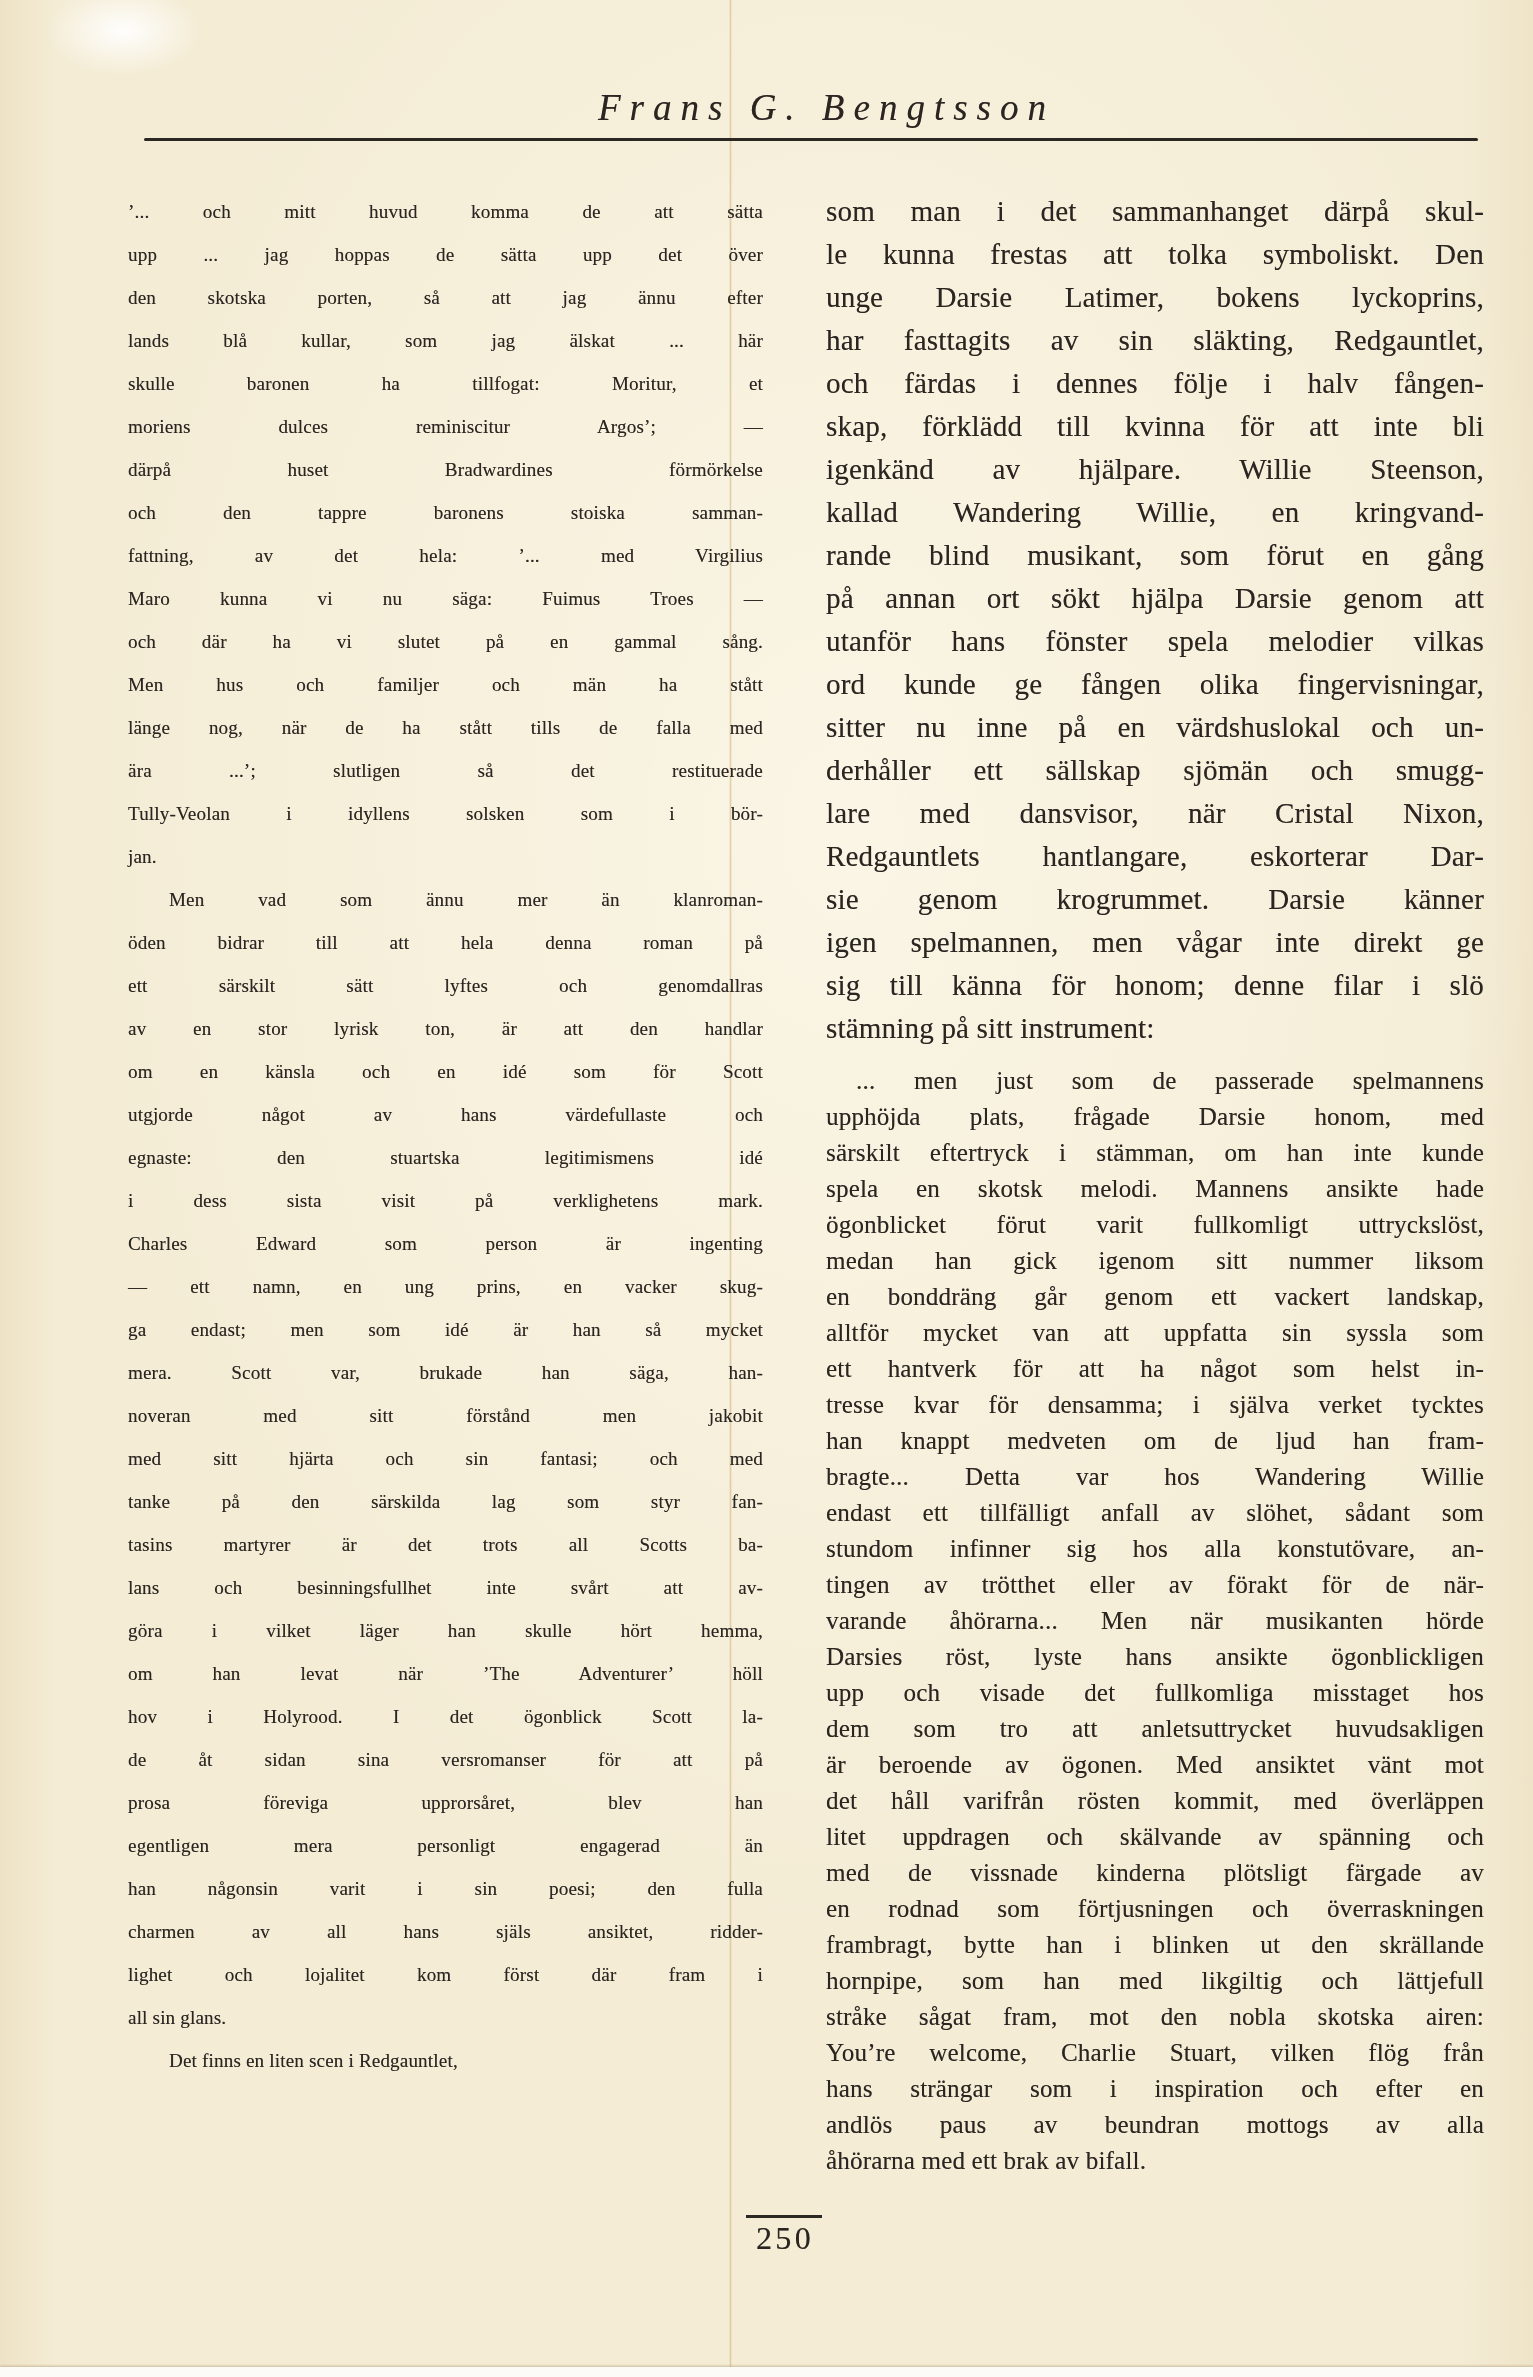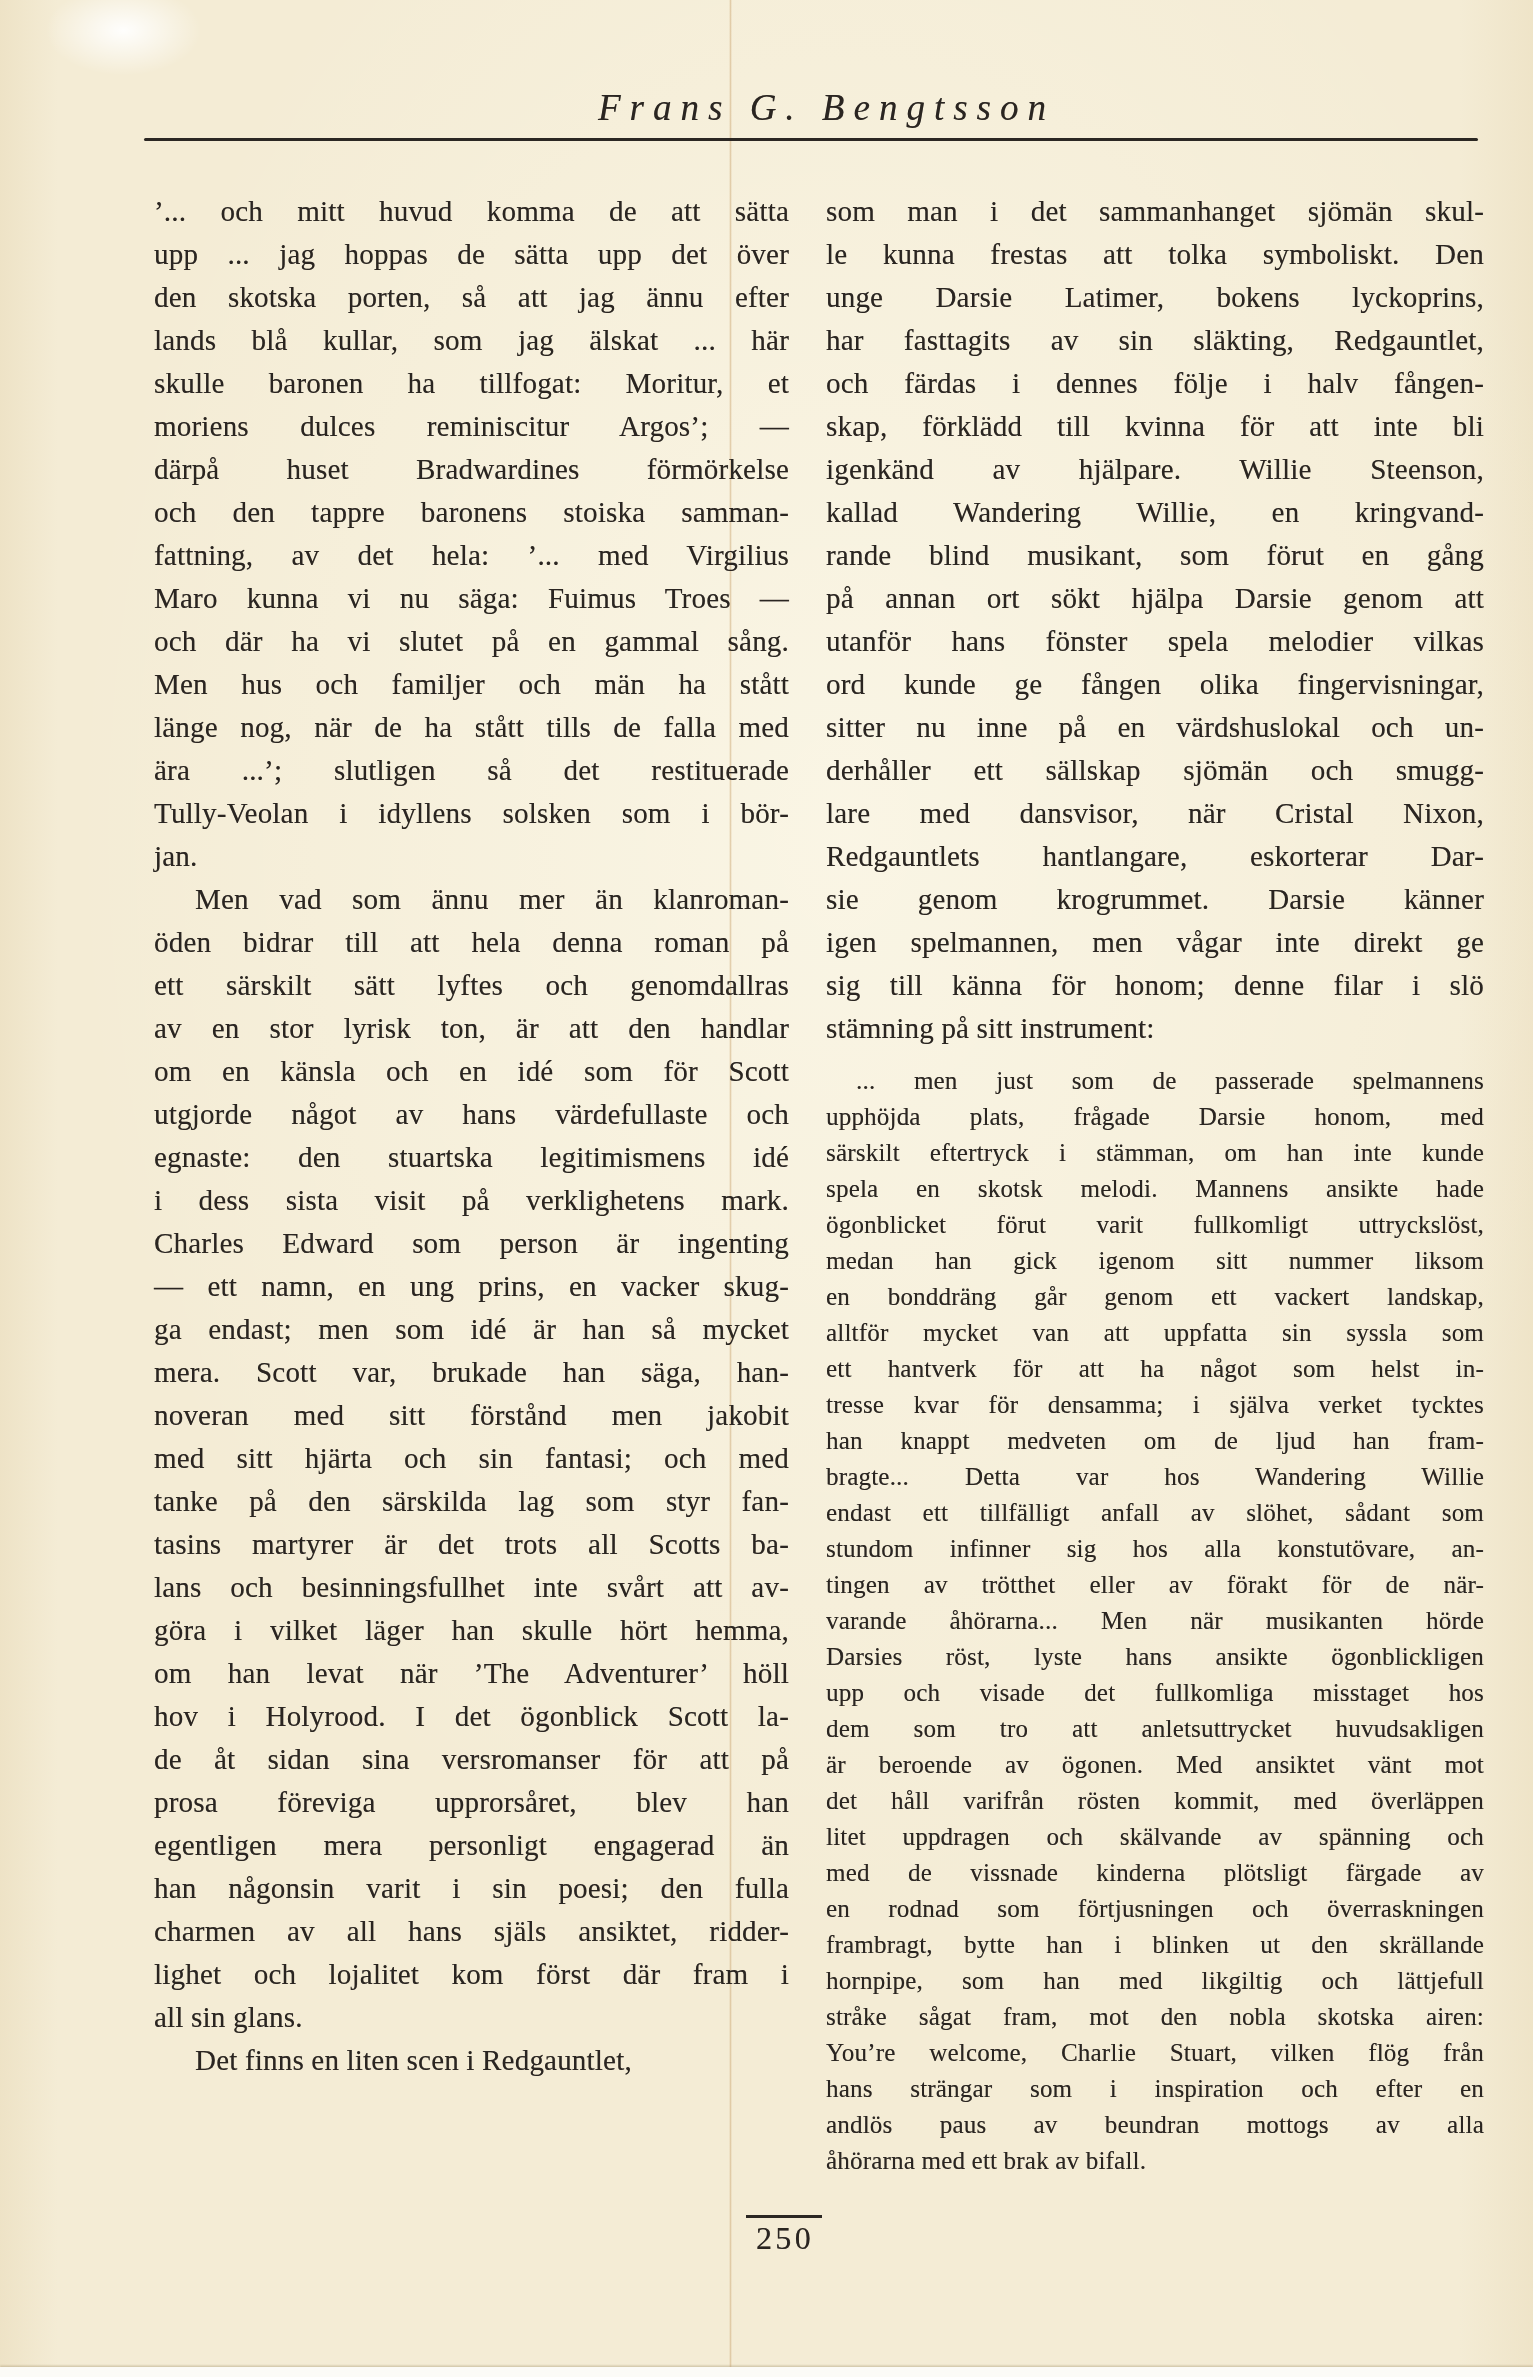--- a/index.html
+++ b/index.html
@@ -46,21 +46,21 @@
   }
   .header-rule{
     position:absolute;left:144px;top:138px;width:1334px;height:2.5px;
     background:#2b2723;border-radius:1.6px;
   }
   .col{
     position:absolute;
     text-shadow:0.2px 0.2px 0 rgba(42,37,33,0.45);
     letter-spacing:0.2px;
   }
-  .col-left{left:154px;top:190px;width:635px;font-size:29px;line-height:43px;}
+  .col-left{left:128px;top:190px;width:635px;font-size:19px;line-height:43px;}
   .col-right{left:826px;top:190px;width:658px;font-size:29px;line-height:43px;}
   .col-quote{left:826px;top:1063px;width:658px;font-size:25px;line-height:36px;}
   .tline{text-align:justify;text-align-last:justify;}
   .tline.last{text-align-last:left;}
   .col-left .tline.indent,.col-right .tline.indent{text-indent:41px;}
   .col-quote .tline.indent{text-indent:30px;}
   .it{}
   .footer-rule{
     position:absolute;left:746px;top:2215px;width:76px;height:2.5px;
     background:#2b2723;
@@ -124,21 +124,21 @@
       <div class="tline"><span>prosa föreviga upprorsåret, blev han</span></div>
       <div class="tline"><span>egentligen mera personligt engagerad än</span></div>
       <div class="tline"><span>han någonsin varit i sin poesi; den fulla</span></div>
       <div class="tline"><span>charmen av all hans själs ansiktet, ridder-</span></div>
       <div class="tline"><span>lighet och lojalitet kom först där fram i</span></div>
       <div class="tline last"><span>all sin glans.</span></div>
       <div class="tline indent last"><span>Det finns en liten scen i </span><span class="it">Redgauntlet,</span></div>
     </div>
 
   <div class="col col-right">
-      <div class="tline"><span>som man i det sammanhanget sjömän skul-</span></div>
+      <div class="tline"><span>som man i det sammanhanget därpå skul-</span></div>
       <div class="tline"><span>le kunna frestas att tolka symboliskt. Den</span></div>
       <div class="tline"><span>unge Darsie Latimer, bokens lyckoprins,</span></div>
       <div class="tline"><span>har fasttagits av sin släkting, Redgauntlet,</span></div>
       <div class="tline"><span>och färdas i dennes följe i halv fången-</span></div>
       <div class="tline"><span>skap, förklädd till kvinna för att inte bli</span></div>
       <div class="tline"><span>igenkänd av hjälpare. Willie Steenson,</span></div>
       <div class="tline"><span>kallad Wandering Willie, en kringvand-</span></div>
       <div class="tline"><span>rande blind musikant, som förut en gång</span></div>
       <div class="tline"><span>på annan ort sökt hjälpa Darsie genom att</span></div>
       <div class="tline"><span>utanför hans fönster spela melodier vilkas</span></div>

